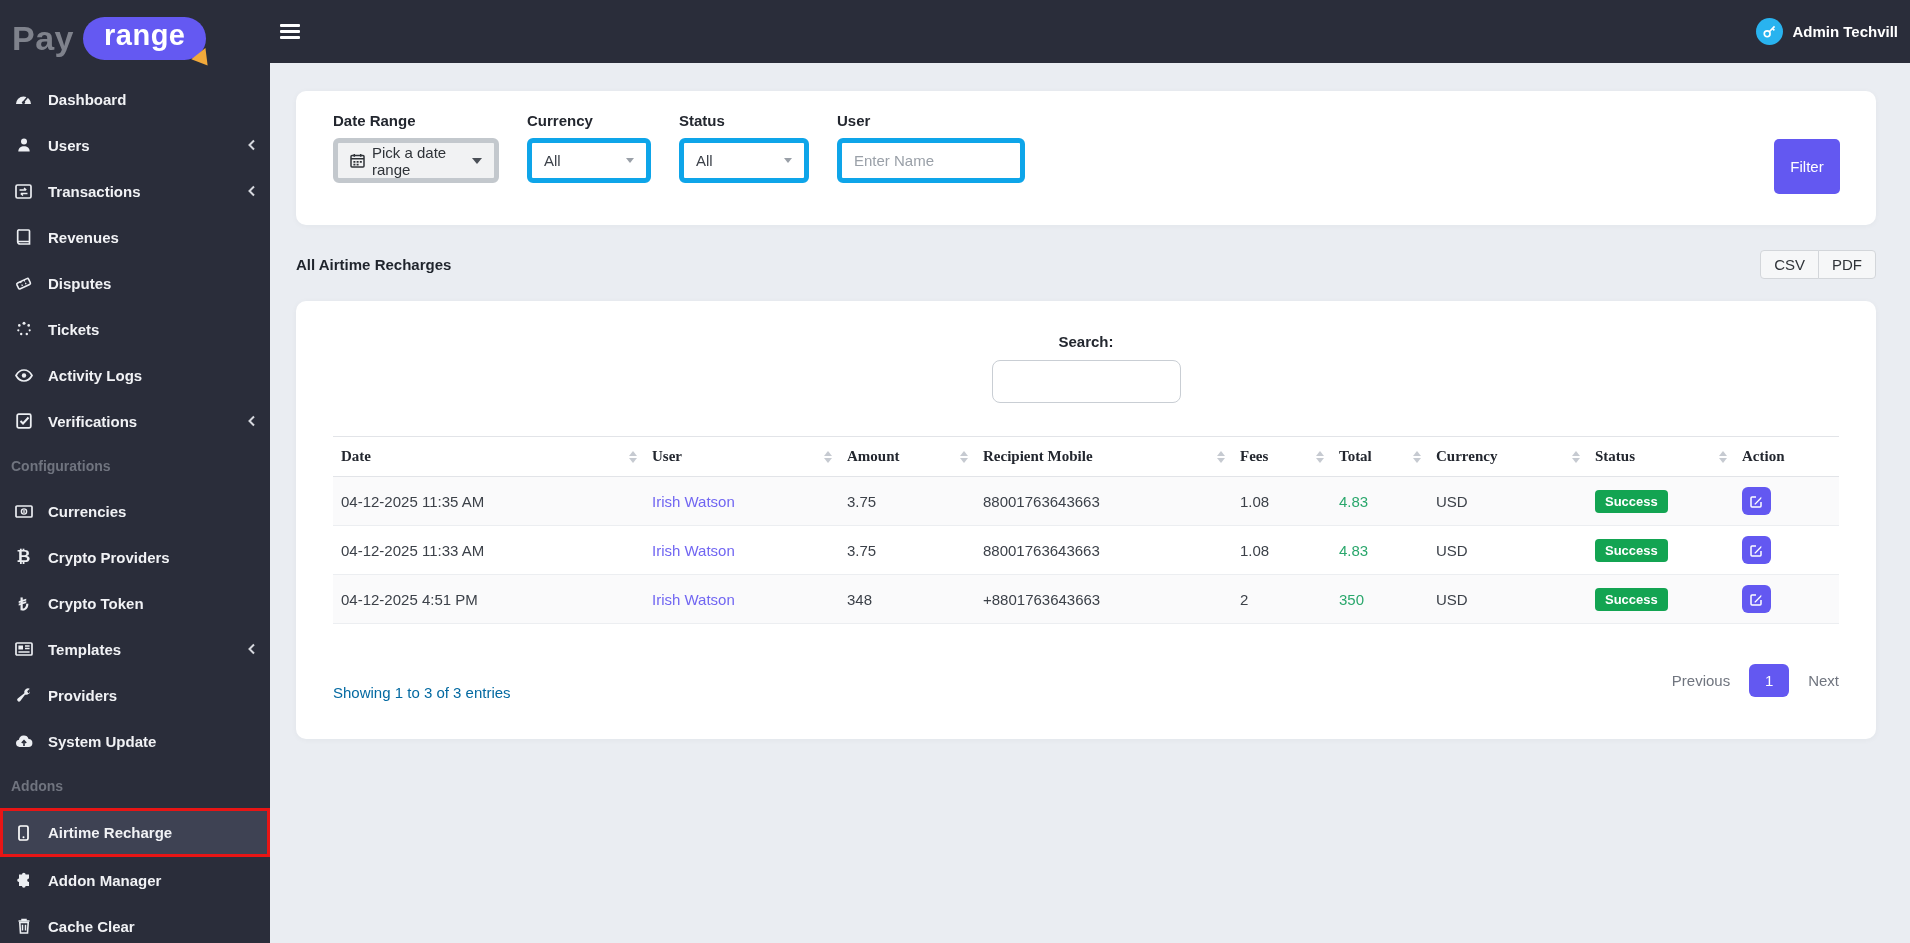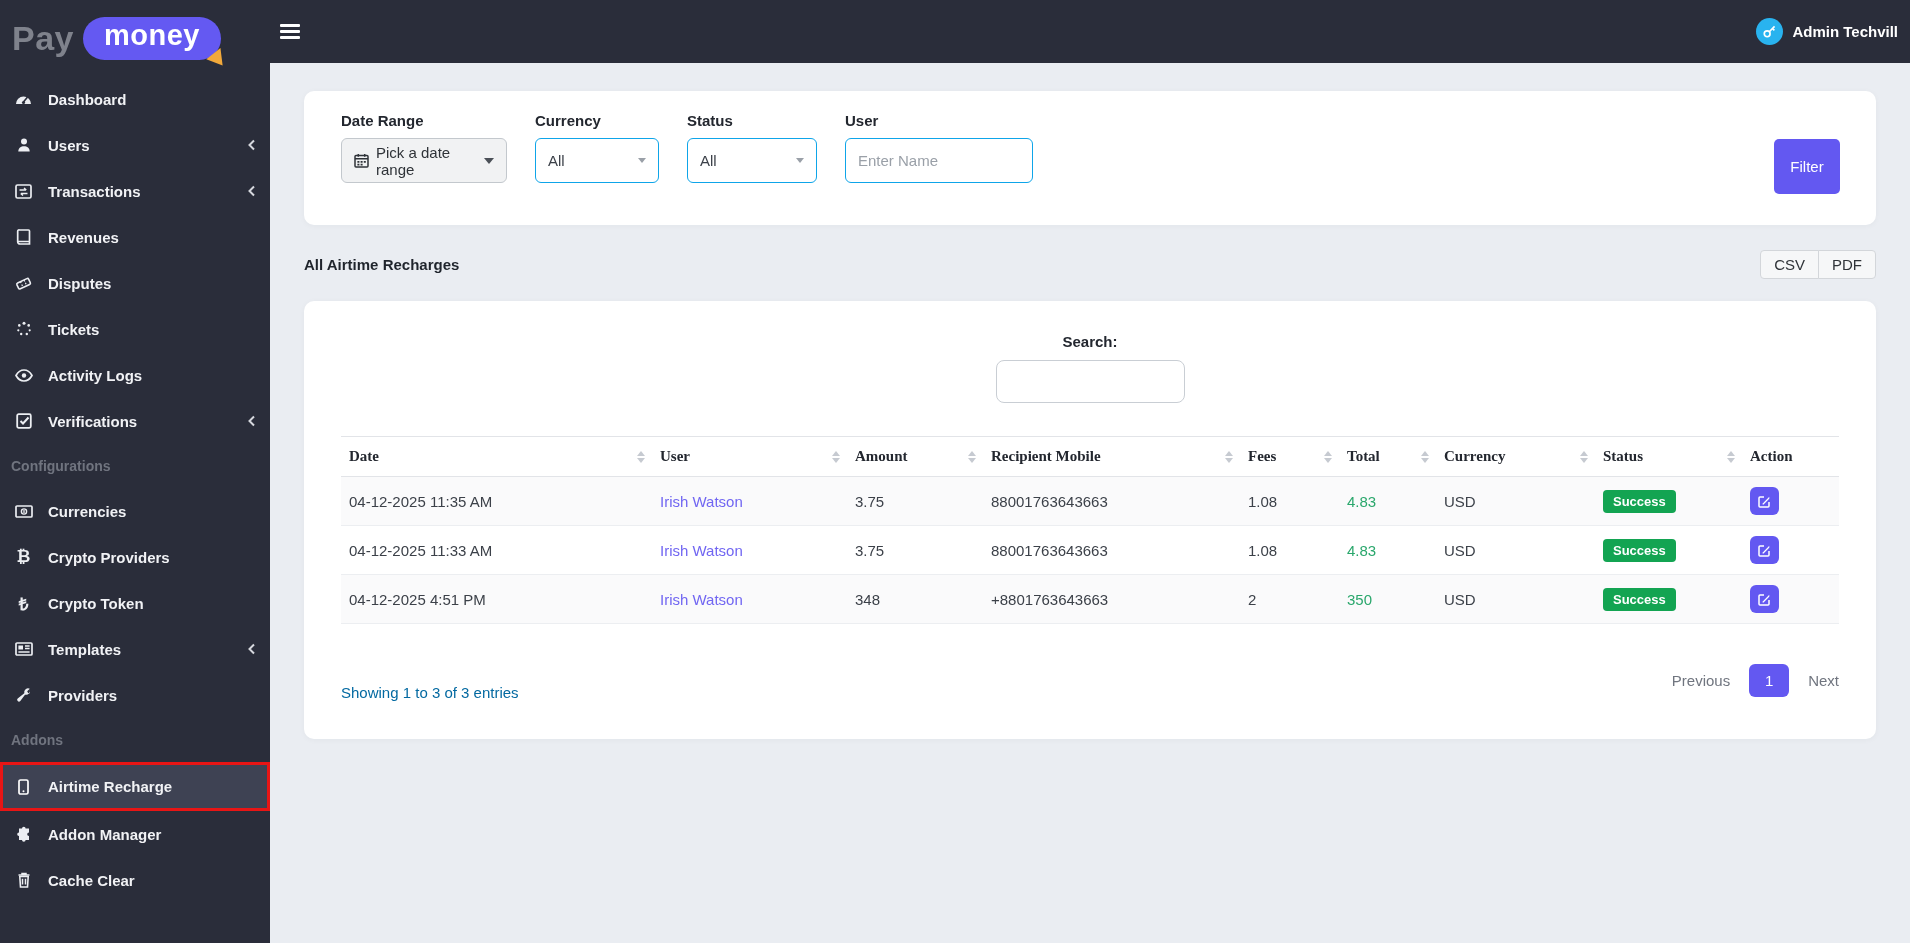--- a/index.html
+++ b/index.html
@@ -26,28 +26,28 @@
                  border-top:15px solid #f2a93b; transform:rotate(-38deg); }
   .nav { display:flex; flex-direction:column; }
   .nav-item { height:46px; display:flex; align-items:center; padding:0 14px 0 11px; cursor:pointer; }
   .nav-icon { width:25px; display:flex; justify-content:center; align-items:center; margin-right:12px; color:#eceef2; font-weight:bold; font-size:17px; }
   .nav-label { font-size:15px; font-weight:bold; color:#f1f2f5; }
   .nav-chevron { margin-left:auto; display:flex; align-items:center; }
   .nav-section { height:44px; display:flex; align-items:center; padding-left:11px; color:#70747f; font-size:14px; font-weight:bold; }
   .nav-item.active { background:#3e4253; border:3px solid #e81515; height:49px; padding-left:8px; }
 
   
-  .main { position:absolute; left:270px; top:63px; width:1640px; height:880px; padding:28px 34px 0 34px; }
+  .main { position:absolute; left:270px; top:63px; width:1640px; height:880px; padding:28px 34px 0 26px; }
   .card { background:#ffffff; border-radius:10px; box-shadow:0 1px 6px rgba(30,40,60,.04); }
 
   
   .filter-card { height:134px; padding:21px 36px 0 37px; display:flex; gap:28px; }
   .f-field { display:flex; flex-direction:column; }
   .f-label { font-size:15px; font-weight:bold; color:#23272f; margin-bottom:9px; }
-  .control { height:45px; border:1px solid #0ea5e9; border-radius:6px; background:#ffffff;
+  .control { height:45px; border:5px solid #0ea5e9; border-radius:6px; background:#ffffff;
              display:flex; align-items:center; font-size:15px; color:#3c4149; padding:0 12px; cursor:pointer; }
   .daterange-btn { width:166px; background:#f1f2f3; border-color:#c3c8cd; gap:7px; color:#2f3338; }
   .caret-down { width:0; height:0; border-left:5px solid transparent; border-right:5px solid transparent; border-top:6px solid #4b5057; margin-left:4px; }
   .select { justify-content:space-between; }
   .select-caret { width:0; height:0; border-left:4px solid transparent; border-right:4px solid transparent; border-top:5px solid #9aa0a8; }
   .sel-currency { width:124px; }
   .sel-status { width:130px; }
   .user-input { width:188px; }
   .user-input input { border:none; outline:none; width:100%; font-size:15px; font-family:"Liberation Sans",sans-serif; color:#3c4149; }
   .user-input input::placeholder { color:#9aa0a8; }
@@ -114,21 +114,21 @@
       </div>
       <span class="admin-name">Admin Techvill</span>
     </div>
   </div>
 </div>
 
 <div class="sidebar">
   <div class="logo">
     <span class="logo-pay">Pay</span>
     <span class="logo-pill">
-      <span class="logo-money">money</span>
+      <span class="logo-money">range</span>
       <span class="logo-cursor"></span>
     </span>
   </div>
 
   <div class="nav">
 
     <div class="nav-item">
       <span class="nav-icon">
         <svg width="19" height="16" viewBox="0 0 19 16">
             <path d="M2 13 A7.5 7.5 0 0 1 17 13 Z" fill="#eceef2"></path>
@@ -274,20 +274,29 @@
 
     <div class="nav-item">
       <span class="nav-icon">
         <svg width="16" height="16" viewBox="0 0 16 16">
             <path d="M13.6 2.2 a4 4 0 0 1-4.6 5.5 L4.3 14 a1.8 1.8 0 0 1-2.6-2.6 L8.3 6.3 a4 4 0 0 1 5.5-4.6 L11.2 4.3 l0.9 1.6 1.8 0.3 Z" fill="#eceef2"></path>
           </svg>
       </span>
       <span class="nav-label">Providers</span>
     </div>
 
+    <div class="nav-item">
+      <span class="nav-icon">
+        <svg width="18" height="14" viewBox="0 0 18 14">
+            <path d="M4.5 13 a3.7 3.7 0 0 1-.6-7.3 A5 5 0 0 1 13.6 5 a3.9 3.9 0 0 1-.4 8 Z" fill="#eceef2"></path>
+            <path d="M9 12 V7 M6.8 9 L9 6.7 L11.2 9" stroke="#2a2d3a" stroke-width="1.6" fill="none"></path>
+          </svg>
+      </span>
+      <span class="nav-label">System Update</span>
+    </div>
 
     <div class="nav-section">Addons</div>
 
     <div class="nav-item active">
       <span class="nav-icon">
         <svg width="11" height="16" viewBox="0 0 11 16">
             <rect x="1" y="1" width="9" height="14" rx="1.6" fill="none" stroke="#ffffff" stroke-width="1.7"></rect>
             <circle cx="5.5" cy="12.2" r="1" fill="#ffffff"></circle>
           </svg>
       </span>

